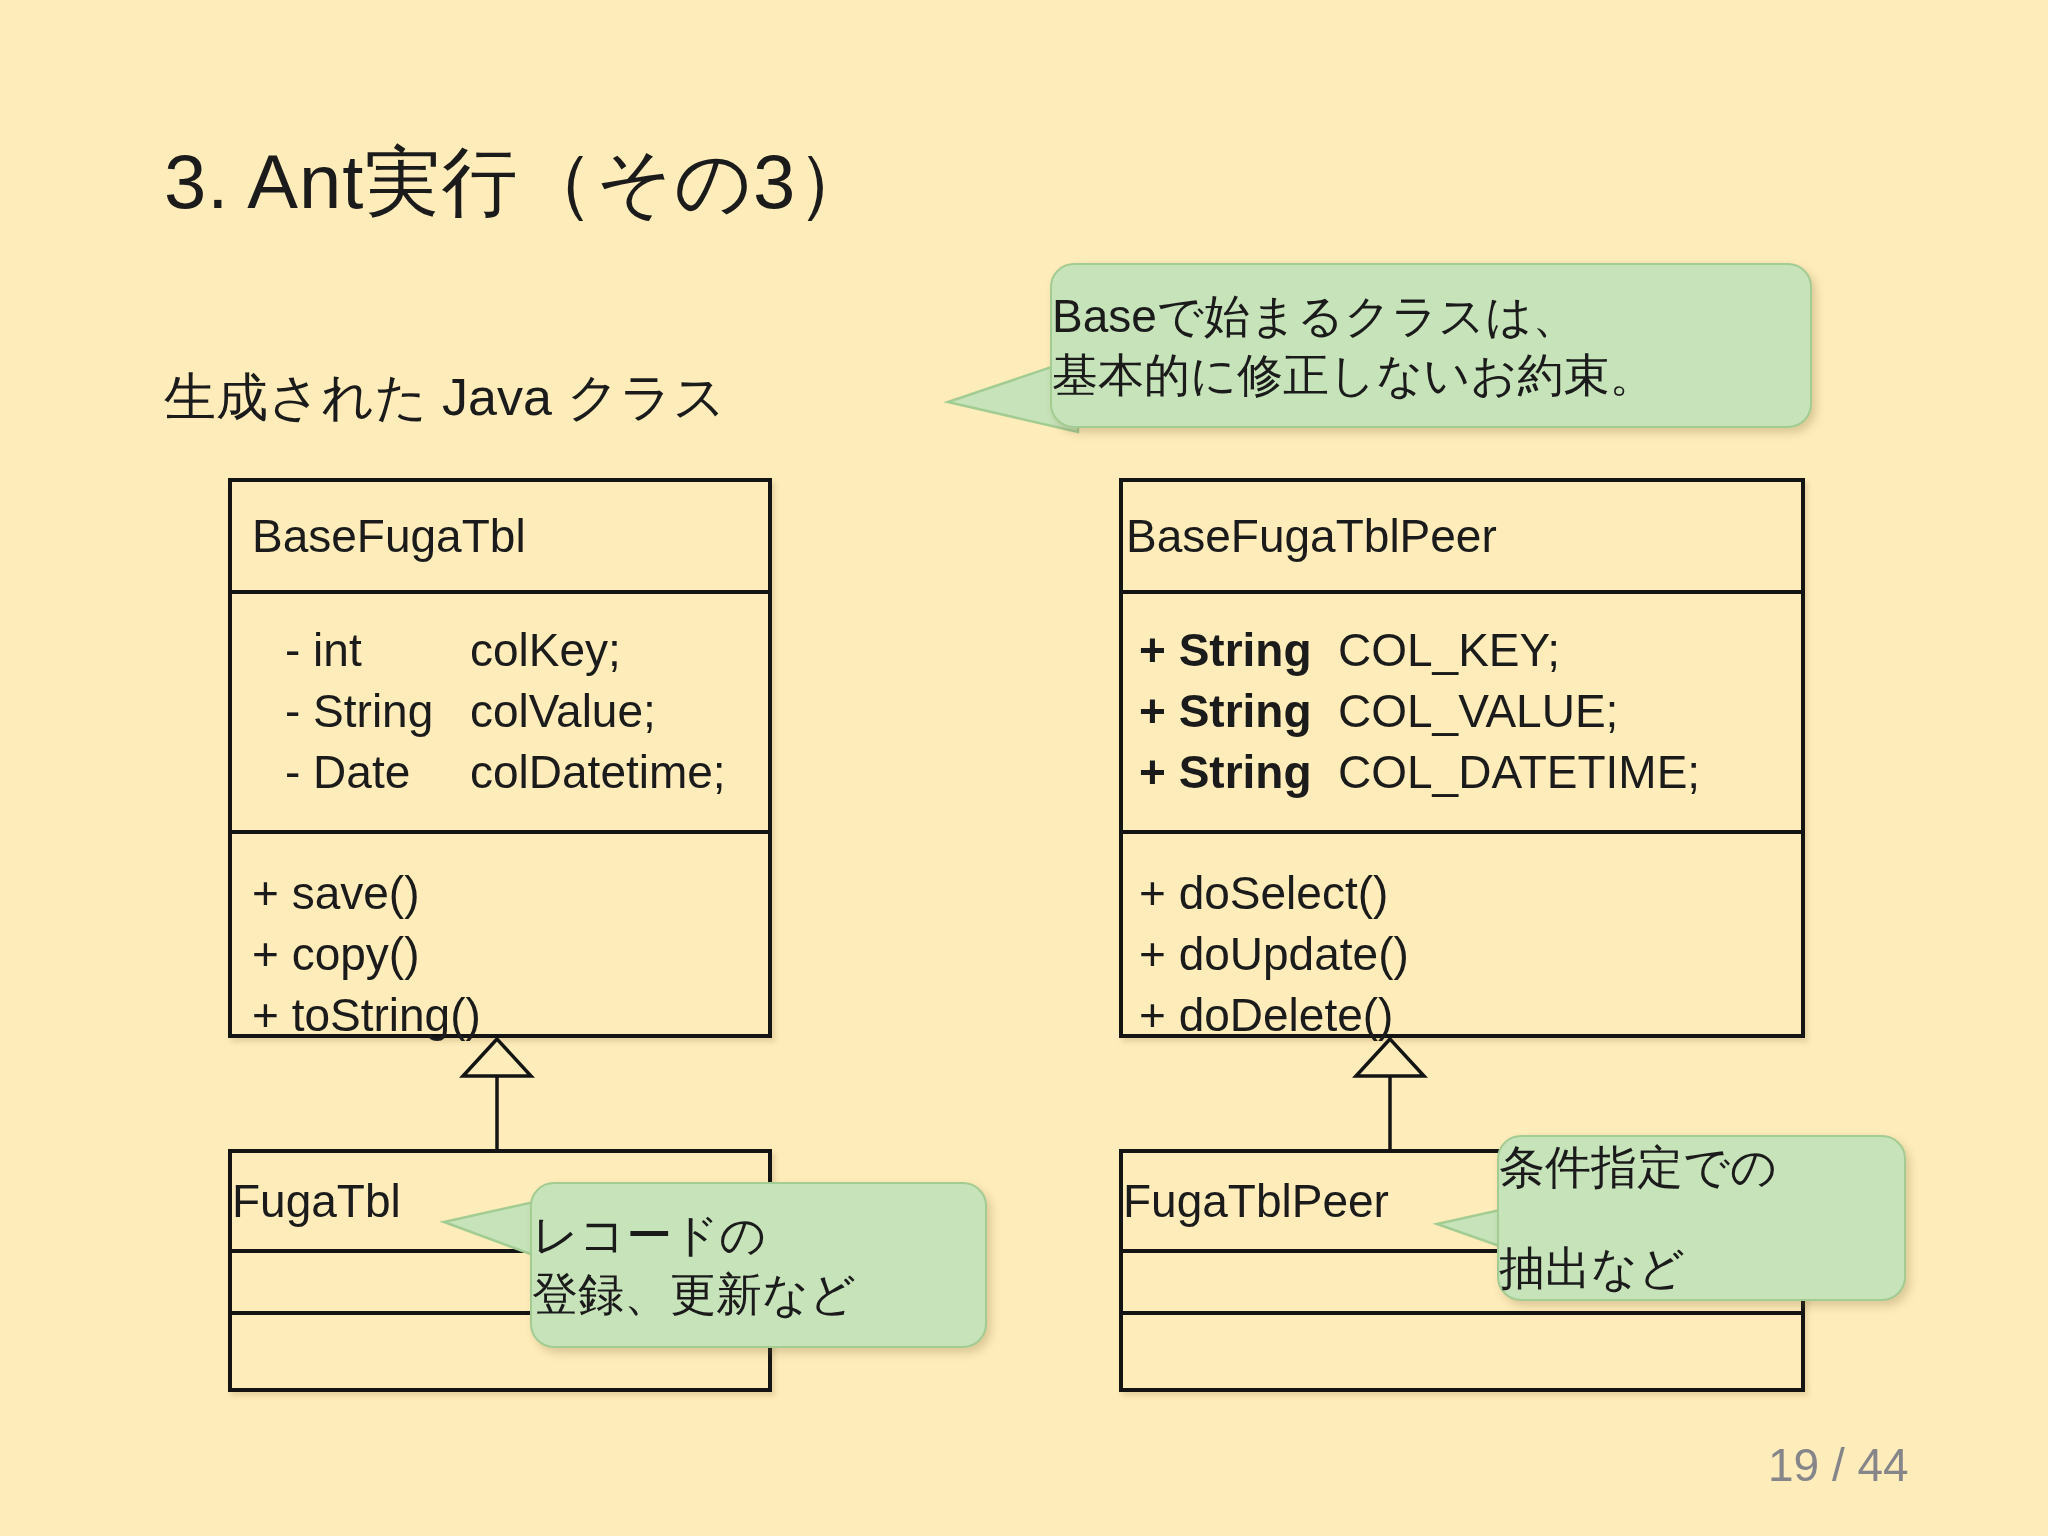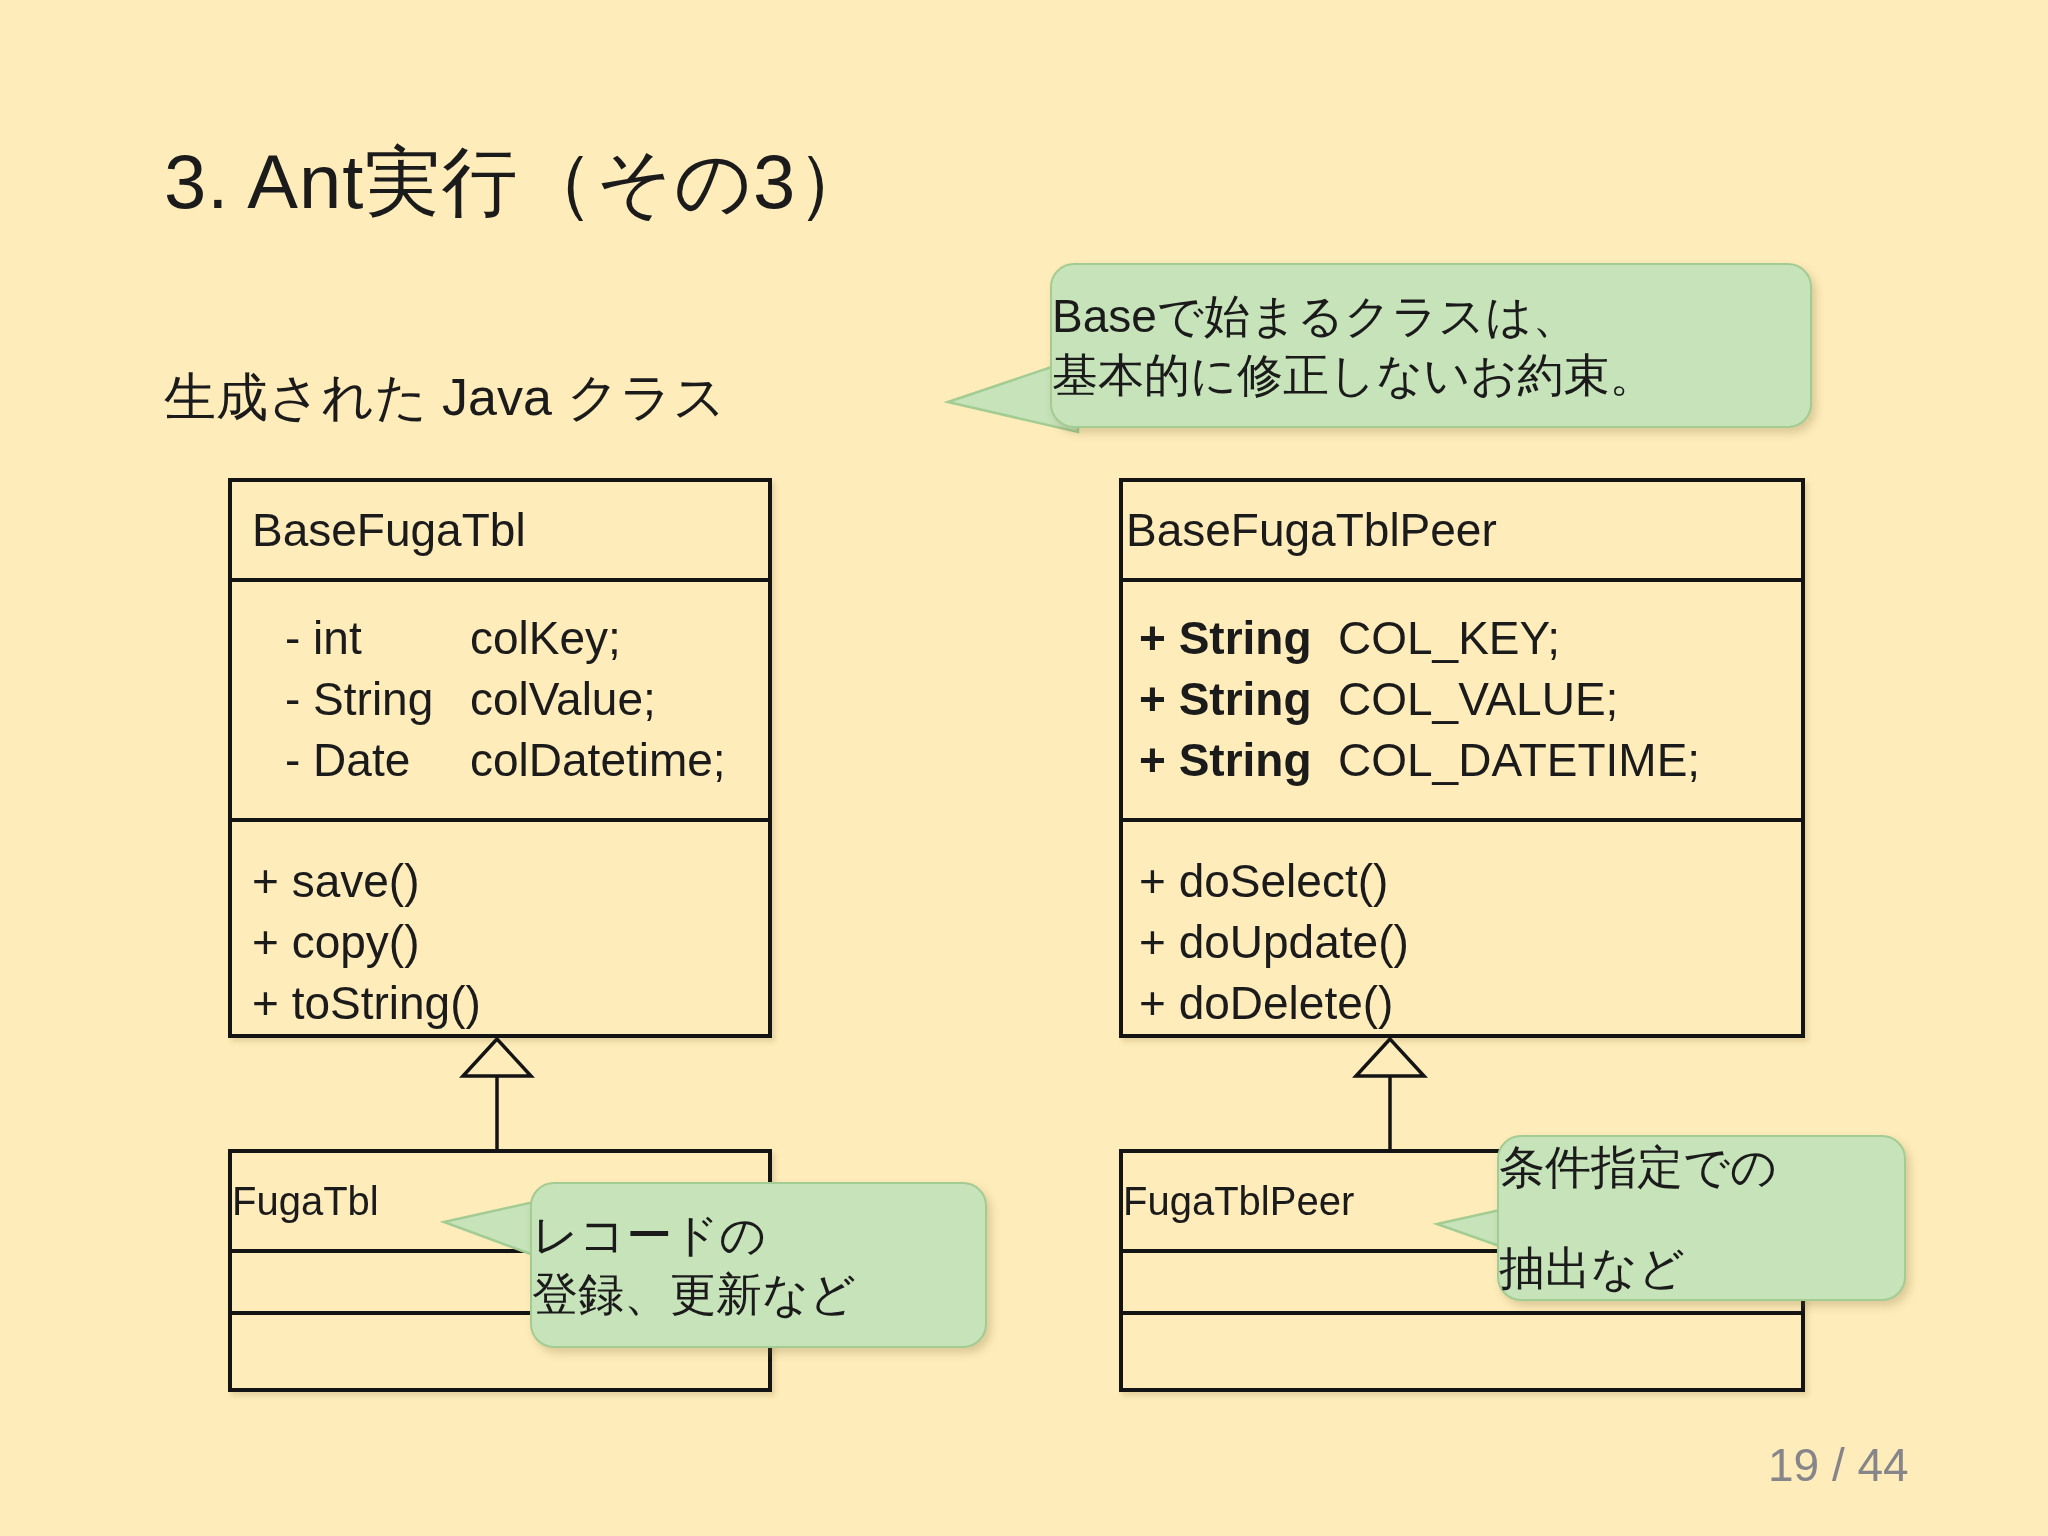--- a/index.html
+++ b/index.html
@@ -21,42 +21,42 @@
     position:absolute;border:4px solid #141414;box-sizing:border-box;
     background:transparent;
     box-shadow:3px 4px 5px rgba(120,100,40,0.18);
   }
   .box-base{left:228px;top:478px;width:544px;height:560px;}
   .box-peer{left:1119px;top:478px;width:686px;height:560px;}
   .box-sub-base{left:228px;top:1149px;width:544px;height:243px;}
   .box-sub-peer{left:1119px;top:1149px;width:686px;height:243px;}
   .cmp{box-sizing:border-box;}
   .cmp-title{
-    height:100px;border-bottom:4px solid #141414;
+    height:112px;border-bottom:4px solid #141414;
     display:flex;align-items:center;font-size:46px;
   }
   .box-base .cmp-title,.box-sub-base .cmp-title{padding-left:20px;}
   .box-peer .cmp-title,.box-sub-peer .cmp-title{padding-left:3px;}
   .cmp-fields{
     height:240px;border-bottom:4px solid #141414;
     padding-top:26px;font-size:46px;
   }
   .box-base .cmp-fields{padding-left:20px;}
   .box-peer .cmp-fields{padding-left:16px;}
   .cmp-methods{padding-top:29px;font-size:46px;}
   .box-base .cmp-methods{padding-left:20px;}
   .box-peer .cmp-methods{padding-left:16px;}
   .mrow,.frow{line-height:61px;white-space:nowrap;}
   .decl{display:inline-block;}
   .box-base .decl{width:185px;margin-left:33px;}
   .box-peer .decl{width:199px;font-weight:bold;}
   
   .cmp-sub-title{
     height:100px;border-bottom:4px solid #141414;
-    display:flex;align-items:center;font-size:40px;
+    display:flex;align-items:center;font-size:46px;
   }
   .cmp-sub-empty1{height:62px;border-bottom:4px solid #141414;}
   .cmp-sub-empty2{height:73px;}
   
   .bubble{
     position:absolute;background:#c7e3ba;border:2px solid #a3cc93;
     border-radius:24px;box-sizing:border-box;
     display:flex;flex-direction:column;justify-content:center;align-items:flex-start;
     font-size:46px;line-height:59px;text-align:center;
     box-shadow:4px 5px 8px rgba(110,100,50,0.25);

